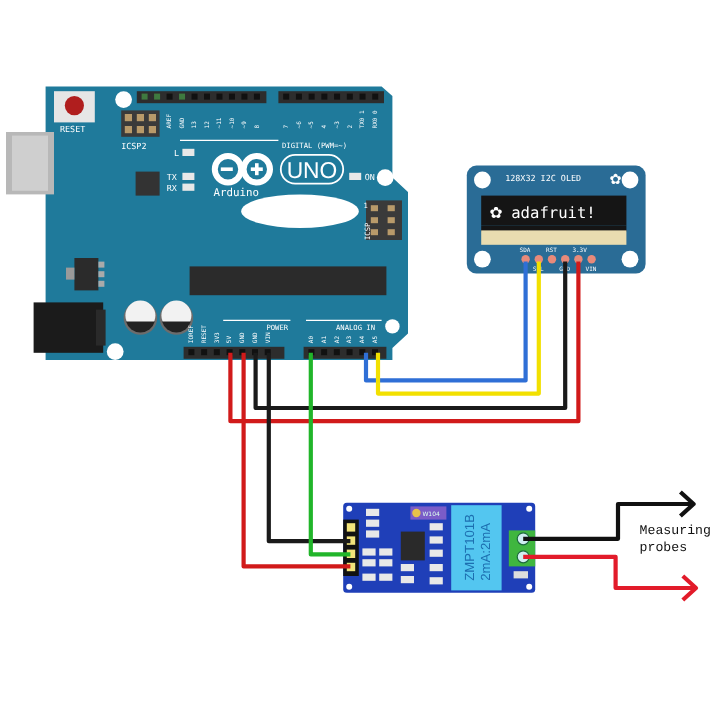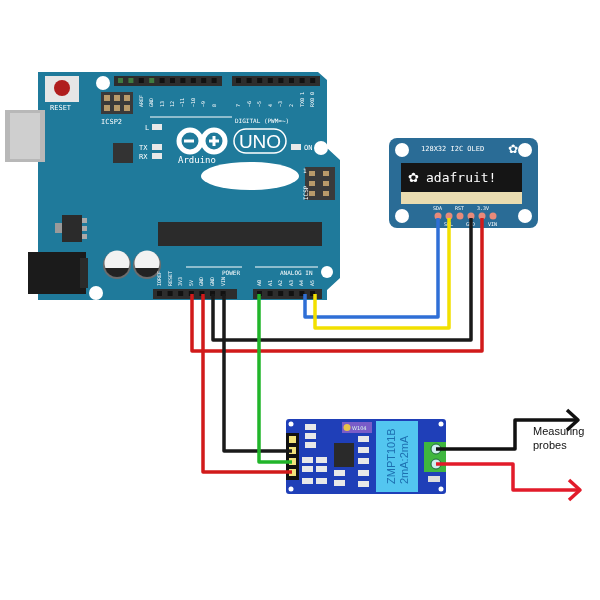--- a/index.html
+++ b/index.html
@@ -1,19 +1,19 @@
 <!DOCTYPE html>
 <html><head>
 <meta charset="utf-8">
 <style>
   html, body { margin:0; padding:0; background:#ffffff; }
   body { width:600px; height:600px; position:relative; overflow:hidden; font-family:"DejaVu Sans", sans-serif; }
   #stage { position:absolute; left:0; top:0; width:600px; height:600px; }
   .lbl { font-family:"DejaVu Sans Mono", monospace; fill:#ffffff; }
-  .probes { position:absolute; left:533px; top:424px; font-family:Liberation Sans, sans-serif; font-size:11px; line-height:14px; color:#111; }
+  .probes { position:absolute; left:533px; top:436px; font-family:Liberation Mono, monospace; font-size:11px; line-height:14px; color:#111; }
 </style>
 </head>
 <body>
 
 <svg id="stage" viewBox="0 0 600 600" xmlns="http://www.w3.org/2000/svg">
 
   <g>
     <path d="M38,72 L318,72 L327,80 L327,148 L340,160 L340,278 L327,290 L327,300 L38,300 Z" fill="#1f7a9b"></path>
 
     <rect x="5" y="110" width="40" height="52" fill="#b8b8b8"></rect>

